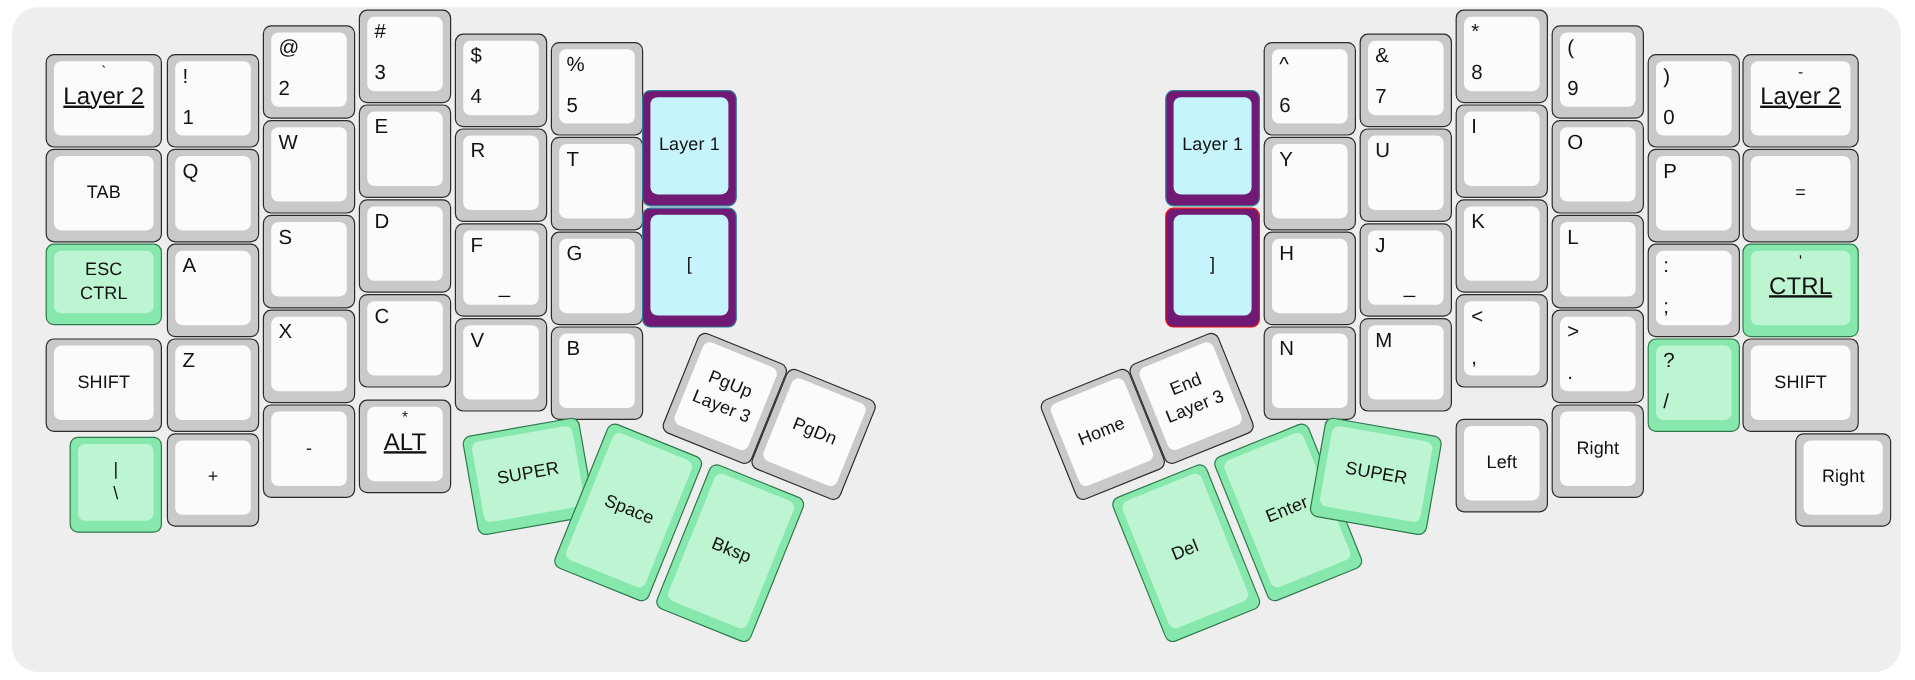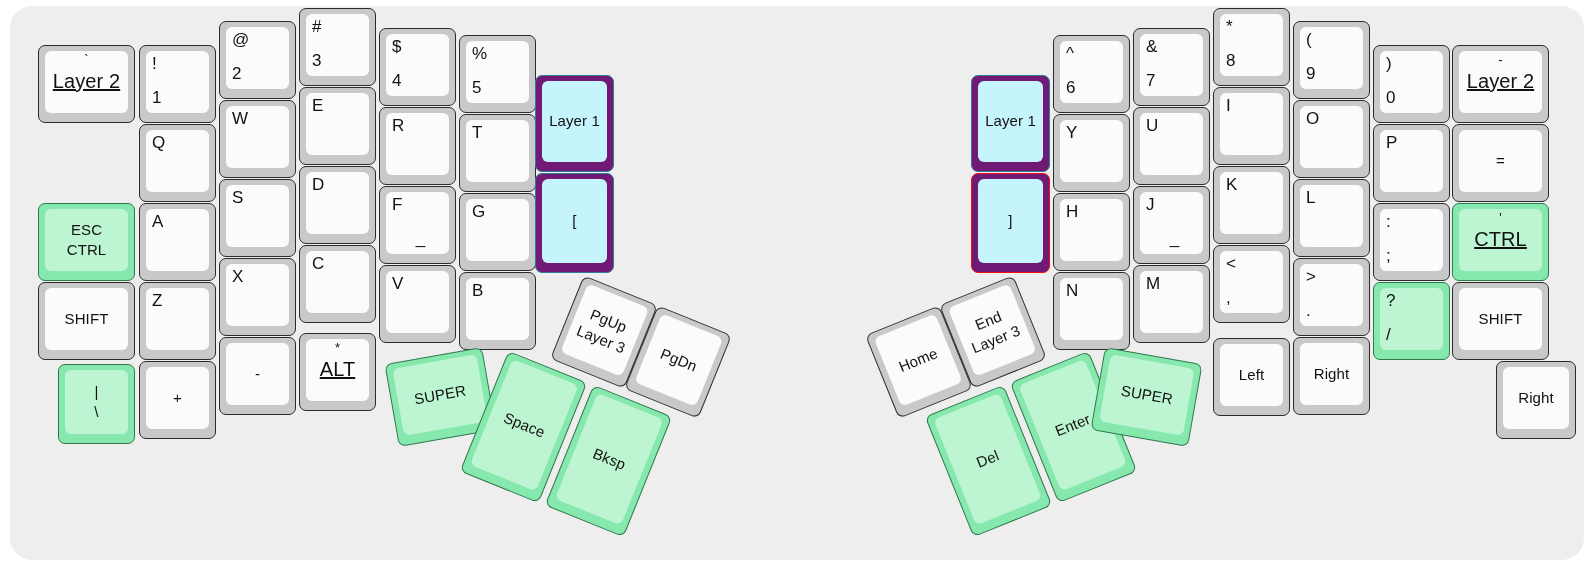--- a/index.html
+++ b/index.html
@@ -44,21 +44,26 @@
   <div id="panel"></div>
 
   <div class="kb-layer">
 
     <div class="key topmark" style="left:38px;top:45px;width:97px;height:78px;">
       <div class="cap">
           <div class="top">`</div>
           <div class="lg">Layer 2</div>
         </div>
     </div>
-    <div class="key stack green" style="left:38px;top:203px;width:97px;height:78px;">
+    <div class="key" style="left:38px;top:124px;width:97px;height:78px;">
+      <div class="cap">
+          <div class="lg">TAB</div>
+        </div>
+    </div>
+    <div class="key stack green" style="left:38px;top:203px;width:97px;height:68px;">
       <div class="cap">
           <div class="lg">ESC</div>
           <div class="lg">CTRL</div>
         </div>
     </div>
     <div class="key" style="left:38px;top:282px;width:97px;height:78px;">
       <div class="cap">
           <div class="lg">SHIFT</div>
         </div>
     </div>
@@ -308,21 +313,21 @@
       <div class="cap">
           <div class="lg">K</div>
         </div>
     </div>
     <div class="key split" style="left:1213px;top:245px;width:77px;height:78px;">
       <div class="cap">
           <div class="lg">&lt;</div>
           <div class="lg">,</div>
         </div>
     </div>
-    <div class="key" style="left:1213px;top:338px;width:77px;height:78px;">
+    <div class="key" style="left:1213px;top:349px;width:77px;height:78px;">
       <div class="cap">
           <div class="lg">Left</div>
         </div>
     </div>
 
     <div class="key split" style="left:1293px;top:21px;width:77px;height:78px;">
       <div class="cap">
           <div class="lg">(</div>
           <div class="lg">9</div>
         </div>

